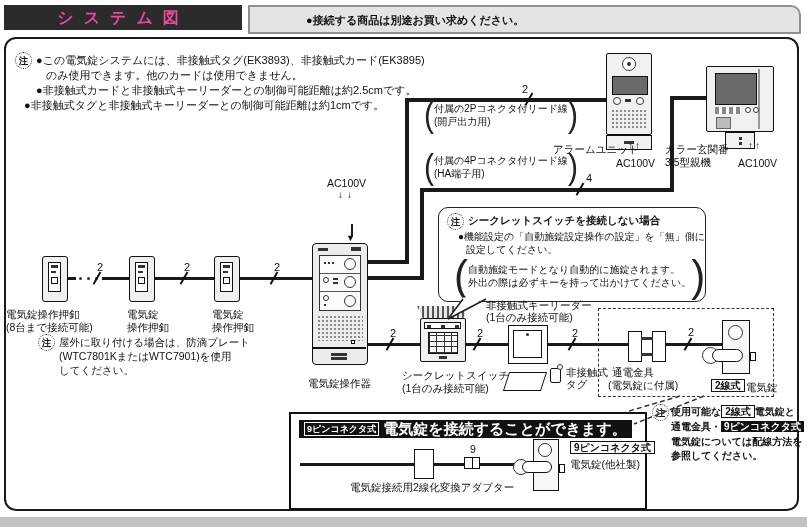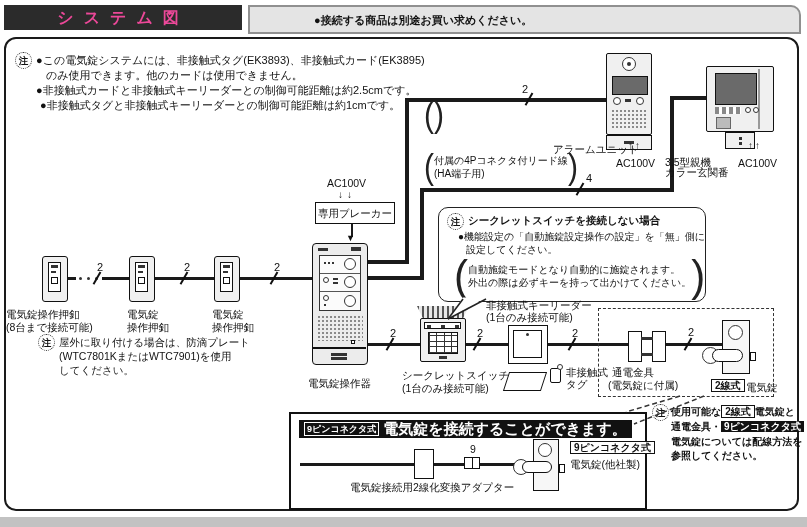--- a/index.html
+++ b/index.html
@@ -31,32 +31,32 @@
 </head>
 <body>
 
 <div id="canvas">
 
   <div class="a" style="left:4px;top:5px;width:238px;height:25px;background:#2b2b2b;text-align:center;">
     <span style="color:#ec4899;font-weight:bold;font-size:16px;line-height:25px;letter-spacing:10px;">システム図</span>
   </div>
   <div class="a" style="left:248px;top:5px;width:553px;height:29px;background:#e4e4e4;border:2px solid #909090;
               border-radius:0 10px 0 0;box-sizing:border-box;">
-    <span class="t b" style="left:64px;top:6px;font-size:11px;">●接続する商品は別途お買い求めください。</span>
+    <span class="t b" style="left:56px;top:6px;font-size:11px;">●接続する商品は別途お買い求めください。</span>
   </div>
 
   <div class="a" style="left:4px;top:37px;width:795px;height:474px;border:2px solid #1a1a1a;border-radius:12px;box-sizing:border-box;"></div>
   <div class="a" style="left:0;top:517px;width:807px;height:10px;background:#c2c2c2;"></div>
 
   <div class="noteic" style="left:15px;top:52px;">
     <span>注</span></div>
   <div class="t t11" style="left:36px;top:53px;">●この電気錠システムには、非接触式タグ(EK3893)、非接触式カード(EK3895)</div>
   <div class="t t11" style="left:46px;top:68px;">のみ使用できます。他のカードは使用できません。</div>
   <div class="t t11" style="left:36px;top:83px;">●非接触式カードと非接触式キーリーダーとの制御可能距離は約2.5cmです。</div>
-  <div class="t t11" style="left:40px;top:98px;">●非接触式タグと非接触式キーリーダーとの制御可能距離は約1cmです。</div>
+  <div class="t t11" style="left:24px;top:98px;">●非接触式タグと非接触式キーリーダーとの制御可能距離は約1cmです。</div>
 
   <div class="w" style="left:405px;top:98px;width:4px;height:166px;"></div>
   <div class="w" style="left:409px;top:98px;width:198px;height:4px;"></div>
   <div class="w" style="left:368px;top:260px;width:40px;height:4px;"></div>
   <div class="w" style="left:420px;top:188px;width:4px;height:92px;"></div>
   <div class="w" style="left:424px;top:188px;width:248px;height:4px;"></div>
   <div class="w" style="left:368px;top:276px;width:56px;height:4px;"></div>
   <div class="w" style="left:670px;top:96px;width:4px;height:96px;"></div>
   <div class="w" style="left:674px;top:96px;width:34px;height:4px;"></div>
 
@@ -88,28 +88,29 @@
   <div class="slash" style="left:389px;top:337px;"></div>
   <div class="t t11" style="left:477px;top:326px;">2</div>
   <div class="slash" style="left:476px;top:337px;"></div>
   <div class="t t11" style="left:572px;top:326px;">2</div>
   <div class="slash" style="left:571px;top:337px;"></div>
   <div class="t t11" style="left:688px;top:325px;">2</div>
   <div class="slash" style="left:687px;top:337px;"></div>
 
   <div class="t" style="left:327px;top:176px;">AC100V</div>
   <div class="t t10" style="left:338px;top:188px;letter-spacing:4px;">↓↓</div>
-  <div class="bx" style="left:315px;top:202px;width:80px;height:22px;text-align:center;">
-    <span style="font-size:10.5px;line-height:19px;">専用ブレーカー</span>
-  </div>
   <div class="w" style="left:351px;top:224px;width:2px;height:13px;"></div>
   <div class="t" style="left:346px;top:231px;font-size:9px;">▼</div>
 
   <div class="lead" style="left:424px;top:100px;">
     <span class="bp">(</span>
+    <span class="col">
+      <span>付属の2Pコネクタ付リード線</span>
+      <span>(開戸出力用)</span>
+    </span>
     <span class="bp">)</span>
   </div>
   <div class="lead" style="left:424px;top:152px;">
     <span class="bp">(</span>
     <span class="col">
       <span>付属の4Pコネクタ付リード線</span>
       <span>(HA端子用)</span>
     </span>
     <span class="bp">)</span>
   </div>
@@ -135,21 +136,21 @@
     <div class="a" style="left:51px;top:2px;width:1.5px;height:60px;background:#999;"></div>
     <div class="a" style="left:8px;top:40px;width:26px;height:7px;background:repeating-linear-gradient(90deg,#888 0 4px,#fff 4px 7px);"></div>
     <div class="knob" style="left:38px;top:40px;width:6px;height:6px;"></div>
     <div class="knob" style="left:46px;top:40px;width:6px;height:6px;"></div>
     <div class="a" style="left:9px;top:50px;width:13px;height:10px;background:#bbb;border:1px solid #666;"></div>
   </div>
   <div class="bx" style="left:725px;top:132px;width:30px;height:17px;background:#f0f0f0;">
     <div class="sq" style="left:13px;top:4px;width:2.5px;height:2.5px;"></div>
     <div class="sq" style="left:13px;top:9px;width:2.5px;height:2.5px;"></div>
   </div>
-  <div class="t" style="left:665px;top:142px;margin-top:23px;">カラー玄関番</div>
+  <div class="t" style="left:665px;top:142px;">カラー玄関番</div>
   <div class="t" style="left:665px;top:155px;">3.5型親機</div>
   <div class="t t10" style="left:748px;top:139px;letter-spacing:2px;">↑↑</div>
   <div class="t" style="left:738px;top:156px;">AC100V</div>
 
   <div class="dev" style="left:42px;top:256px;width:26px;height:46px;">
     <div class="bx" style="left:5px;top:5px;width:13px;height:30px;border-width:1px;">
       <div class="sq" style="left:2px;top:2px;width:7px;height:3px;"></div>
       <div class="sq" style="left:2px;top:8px;width:5px;height:1.5px;"></div>
       <div class="bx" style="left:2px;top:14px;width:7px;height:7px;border-width:1px;"></div>
     </div>

